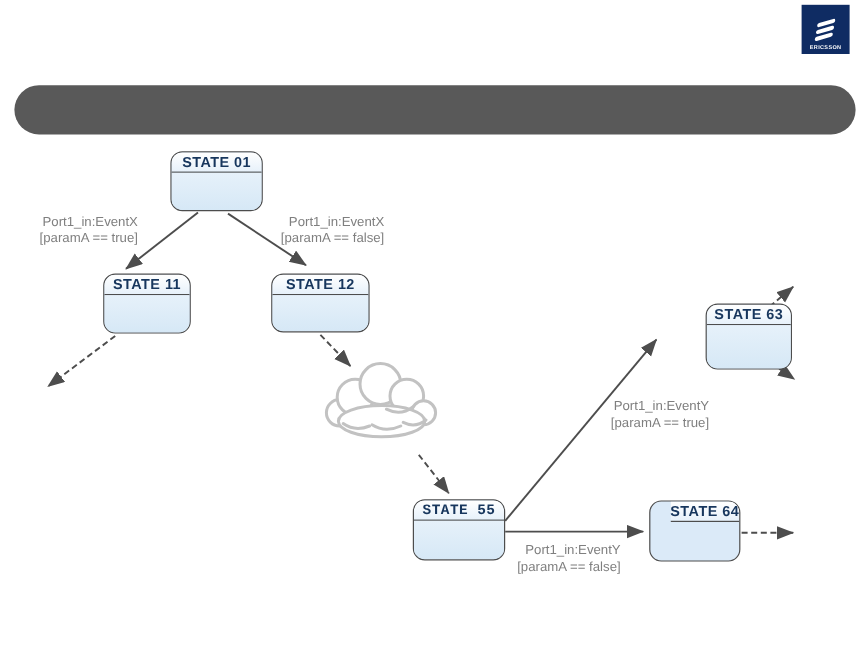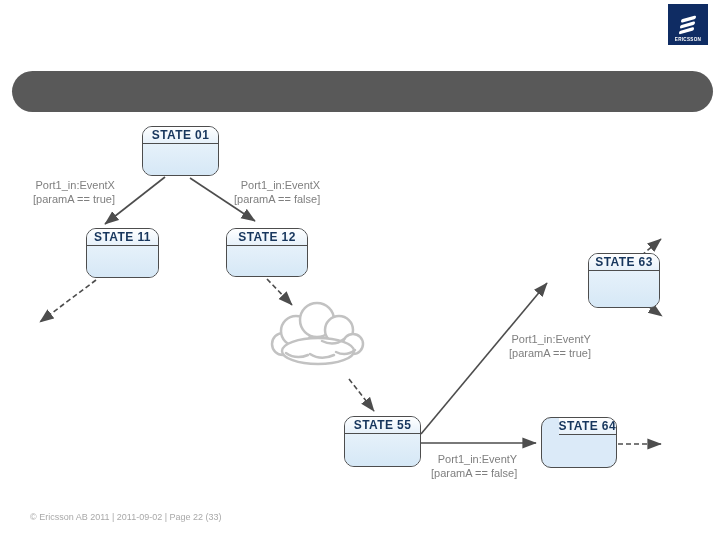--- a/index.html
+++ b/index.html
@@ -116,21 +116,21 @@
         <div class="state-body"></div>
       </div>
       <div class="state" style="left: 226px; top: 228px; width: 82px; height: 49px;">
         <div class="state-title">STATE 12</div>
         <div class="state-body"></div>
       </div>
       <div class="state" style="left: 550px; top: 253px; width: 72px; height: 55px; margin-left: 38px;">
         <div class="state-title">STATE 63</div>
         <div class="state-body"></div>
       </div>
-      <div class="state" style="left: 344px; top: 416px; width: 77px; height: 51px;">
+      <div class="state" style="left: 344px; top: 416px; width: 77px; height: 51px; font-family: Liberation Mono, monospace;">
         <div class="state-title">STATE 55</div>
         <div class="state-body"></div>
       </div>
       <div class="state" style="left: 541px; top: 417px; width: 76px; height: 51px; align-items: flex-end;">
         <div class="state-title">STATE 64</div>
         <div class="state-body"></div>
       </div>
     </div>
   <div id="labels">
       <div class="edge-label" style="left: 33px; top: 178px;">
@@ -144,14 +144,13 @@
       <div class="edge-label" style="left: 509px; top: 332px;">
         <div>Port1_in:EventY</div>
         <div>[paramA == true]</div>
       </div>
       <div class="edge-label" style="left: 431px; top: 452px;">
         <div>Port1_in:EventY</div>
         <div>[paramA == false]</div>
       </div>
     </div>
 
-  <div class="footer">© Ericsson AB 2011  | 2011-09-02  | Page 22 (33)</div>
 </div>
 
 </body></html>

